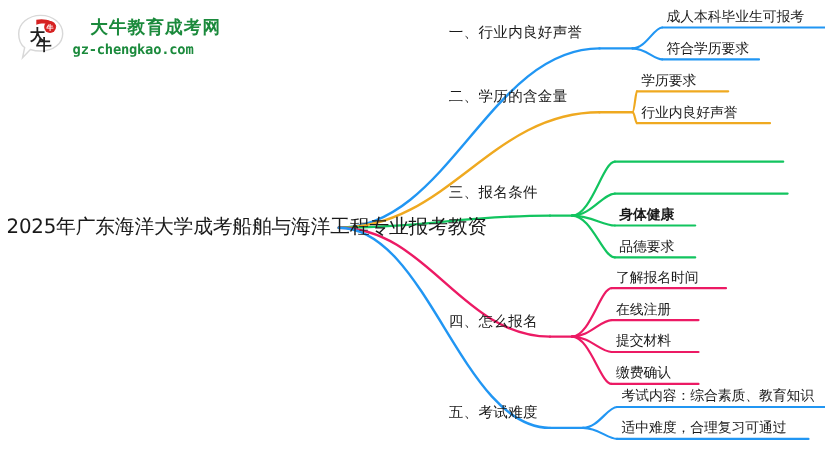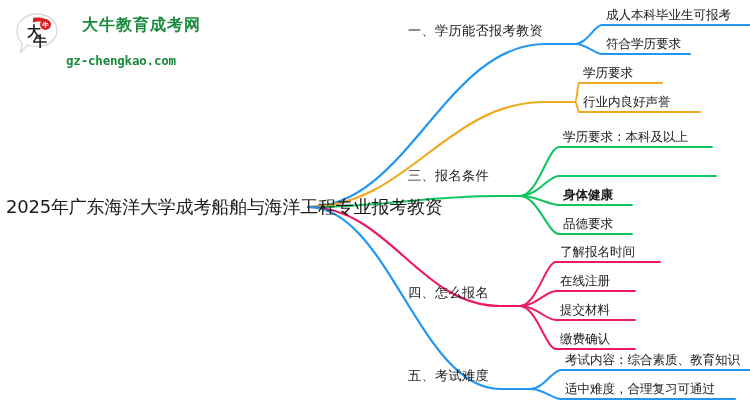--- a/index.html
+++ b/index.html
@@ -47,21 +47,21 @@
     white-space: nowrap;
     margin-left: 16px;
   }
   .logo-url {
     font-family: "DejaVu Sans Mono", "Liberation Mono", monospace;
     font-size: 12.5px;
     font-weight: bold;
     color: #1b8a3c;
     letter-spacing: -0.2px;
     line-height: 16px;
-    margin-top: 17px;
+    margin-top: 1px;
     white-space: nowrap;
   }
 
   
   #wires {
     position: absolute;
     left: 0;
     top: 0;
     width: 750px;
     height: 410px;
@@ -160,27 +160,27 @@
       <path d="M 308 207 C 388.64 207, 419.36 389, 500 389" fill="none" stroke="#2196F3" stroke-width="2.2" stroke-linecap="round"></path>
       <path d="M 500 389 L 530 389" fill="none" stroke="#2196F3" stroke-width="2.2" stroke-linecap="round"></path>
       <path d="M 530 389 C 543.95 389, 552.32 370, 561 370" fill="none" stroke="#2196F3" stroke-width="2" stroke-linecap="round"></path>
       <path d="M 561 370 L 750 370" fill="none" stroke="#2196F3" stroke-width="2" stroke-linecap="round"></path>
       <path d="M 530 389 C 543.95 389, 552.32 399, 561 399" fill="none" stroke="#2196F3" stroke-width="2" stroke-linecap="round"></path>
       <path d="M 561 399 L 735 399" fill="none" stroke="#2196F3" stroke-width="2" stroke-linecap="round"></path>
     </svg>
 
   <div id="labels">
     <div id="root-node" class="node">2025年广东海洋大学成考船舶与海洋工程专业报考教资</div>
-  <div class="node branch-label" style="left: 408px; top: 23px;">一、学历能否报考教资</div>
+  <div class="node branch-label" style="left: 408px; top: 23px;">一、行业内良好声誉</div>
       <div class="node leaf-label" style="left: 606px; top: 7px;">成人本科毕业生可报考</div>
       <div class="node leaf-label" style="left: 606px; top: 36px;">符合学历要求</div>
+      <div class="node branch-label" style="left: 408px; top: 81px;">二、学历的含金量</div>
       <div class="node leaf-label" style="left: 583px; top: 65px;">学历要求</div>
       <div class="node leaf-label" style="left: 583px; top: 94px;">行业内良好声誉</div>
       <div class="node branch-label" style="left: 408px; top: 168px;">三、报名条件</div>
-      <div class="node leaf-label" style="left: 563px; top: 129px;">学历要求：本科及以上</div>
       <div class="node leaf-label" style="left: 563px; top: 187px; font-weight: bold;">身体健康</div>
       <div class="node leaf-label" style="left: 563px; top: 216px;">品德要求</div>
       <div class="node branch-label" style="left: 408px; top: 285px;">四、怎么报名</div>
       <div class="node leaf-label" style="left: 560px; top: 244px;">了解报名时间</div>
       <div class="node leaf-label" style="left: 560px; top: 273px;">在线注册</div>
       <div class="node leaf-label" style="left: 560px; top: 302px;">提交材料</div>
       <div class="node leaf-label" style="left: 560px; top: 331px;">缴费确认</div>
       <div class="node branch-label" style="left: 408px; top: 368px;">五、考试难度</div>
       <div class="node leaf-label" style="left: 565px; top: 352px;">考试内容：综合素质、教育知识</div>
       <div class="node leaf-label" style="left: 565px; top: 381px;">适中难度，合理复习可通过</div>

